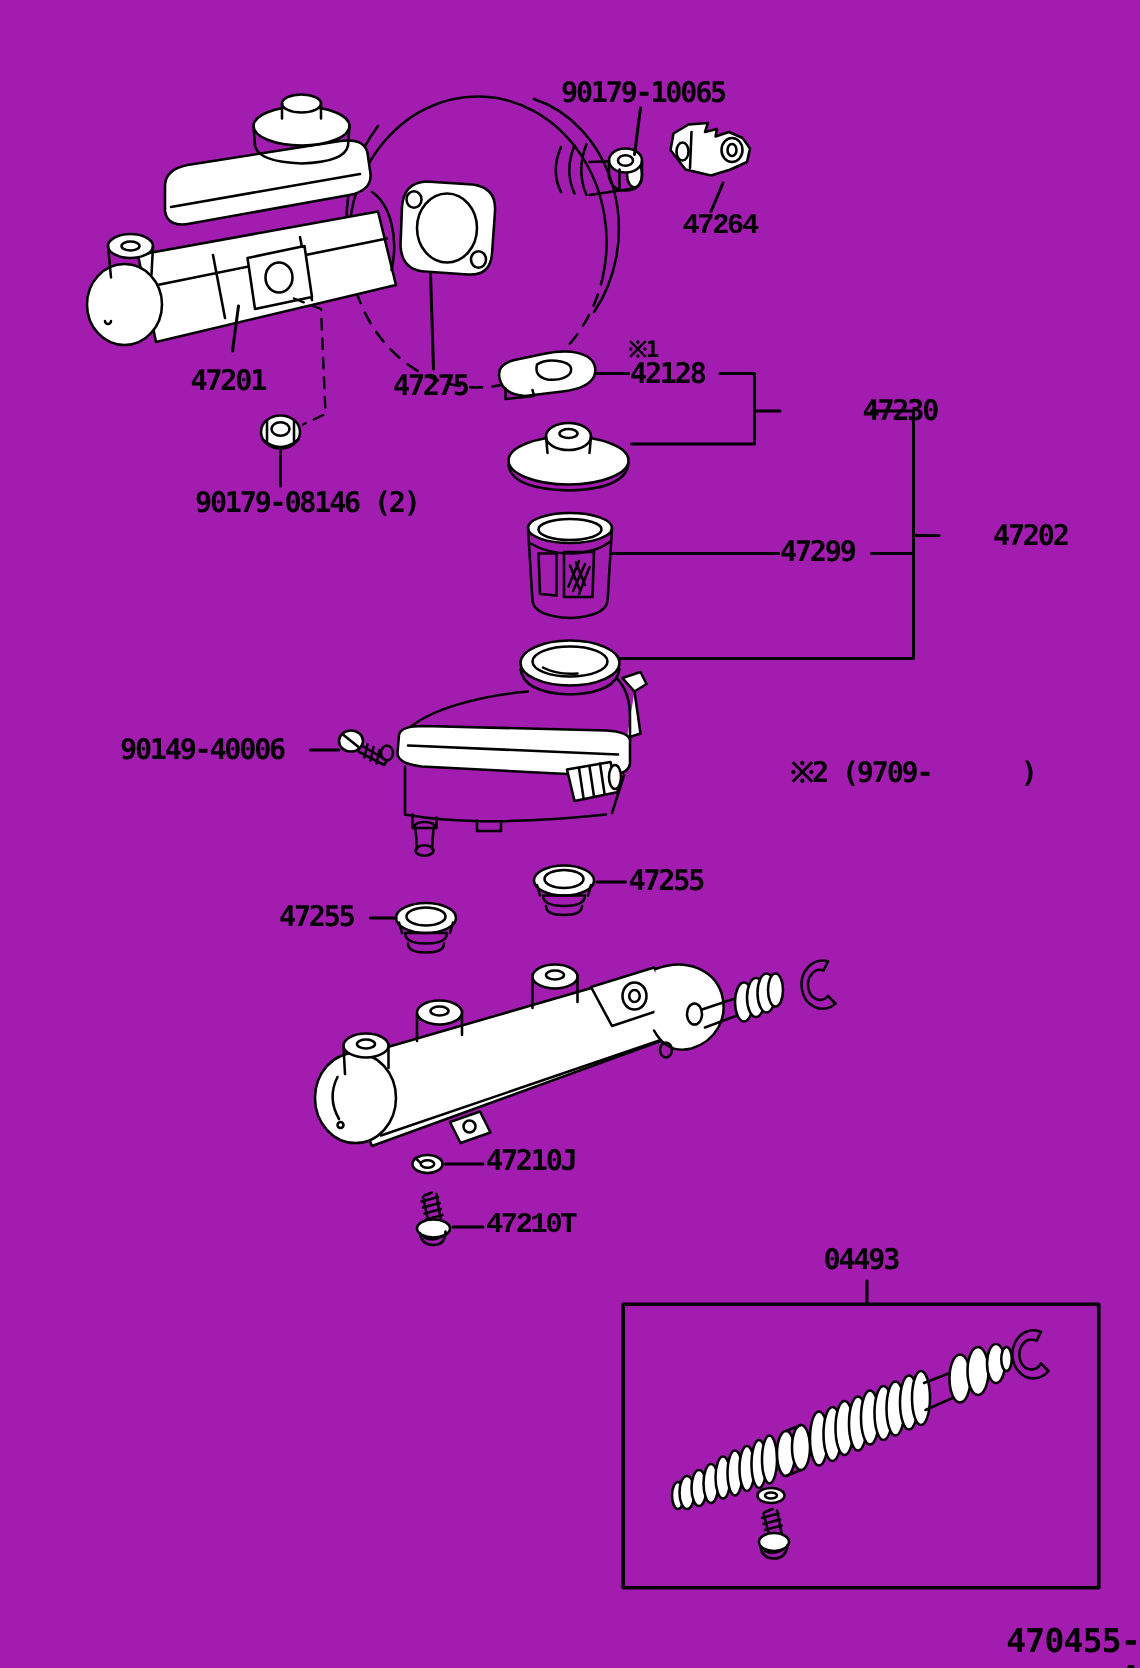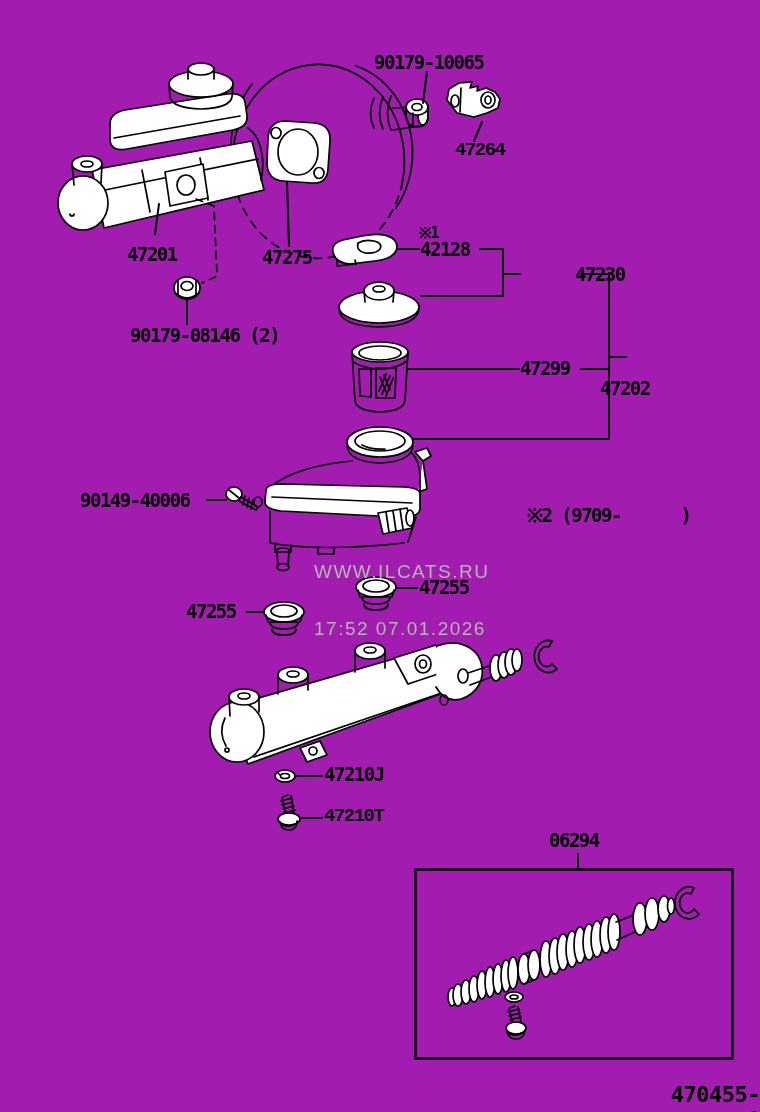--- a/index.html
+++ b/index.html
@@ -253,31 +253,27 @@
     </g>
   </svg>
 
   <div class="lbl" style="left:374px;top:52px;">90179-10065</div>
   <div class="lbl" style="left:455px;top:140px;font-family:Liberation Mono, monospace;">47264</div>
   <div class="lbl" style="left:127px;top:218px;margin-top:26px;">47201</div>
   <div class="lbl" style="left:262px;top:247px;">47275</div>
   <div class="lbl lbl-small" style="left:419px;top:226px;">※1</div>
   <div class="lbl" style="left:420px;top:239px;">42128</div>
   <div class="lbl" style="left:547px;top:264px;margin-left:28px;">47230</div>
-  <div class="lbl" style="left:600px;top:347px;margin-top:31px;">47202</div>
+  <div class="lbl" style="left:662px;top:347px;">47202</div>
   <div class="lbl" style="left:130px;top:325px;">90179-08146 (2)</div>
   <div class="lbl" style="left:520px;top:358px;text-align:center;">47299</div>
   <div class="lbl" style="left:80px;top:490px;">90149-40006</div>
   <div class="lbl" style="left:527px;top:505px;">※2 (9709-      )</div>
   <div class="lbl" style="left:419px;top:577px;">47255</div>
   <div class="lbl" style="left:186px;top:601px;">47255</div>
   <div class="lbl" style="left:324px;top:764px;">47210J</div>
   <div class="lbl" style="left:324px;top:806px;font-family:Liberation Mono, monospace;">47210T</div>
-  <div class="lbl" style="left:549px;top:830px;">06294</div>
-
-  <div class="watermark">
-    <div>WWW.ILCATS.RU</div>
-    <div>17:52 07.01.2026</div>
-  </div>
+  <div class="lbl" style="left:549px;top:830px;">04493</div>
+
 
   <div class="figcode">470455-A</div>
 
 </div>
 
 </body></html>

